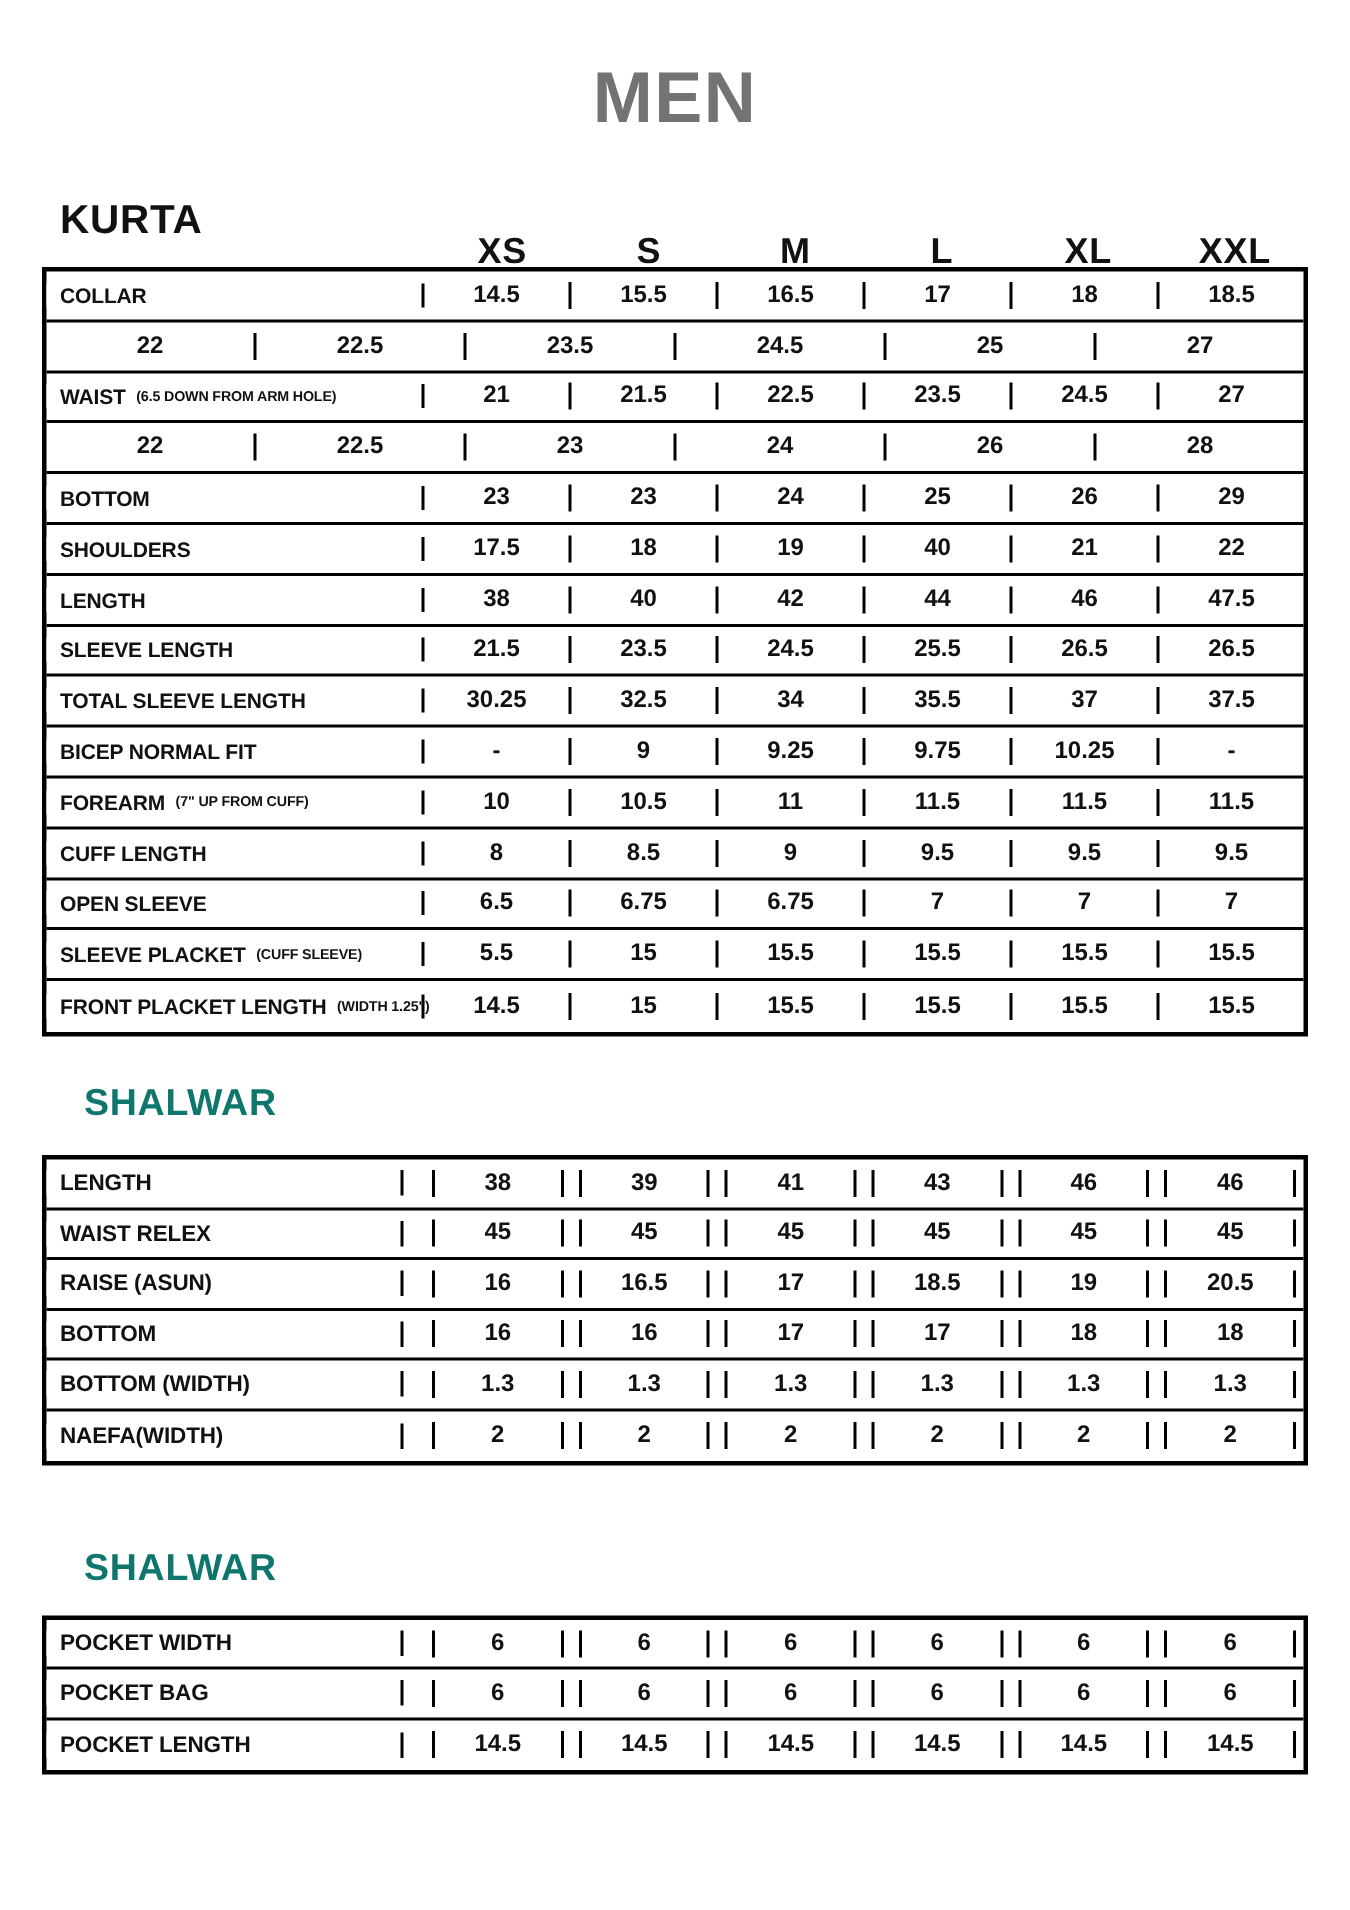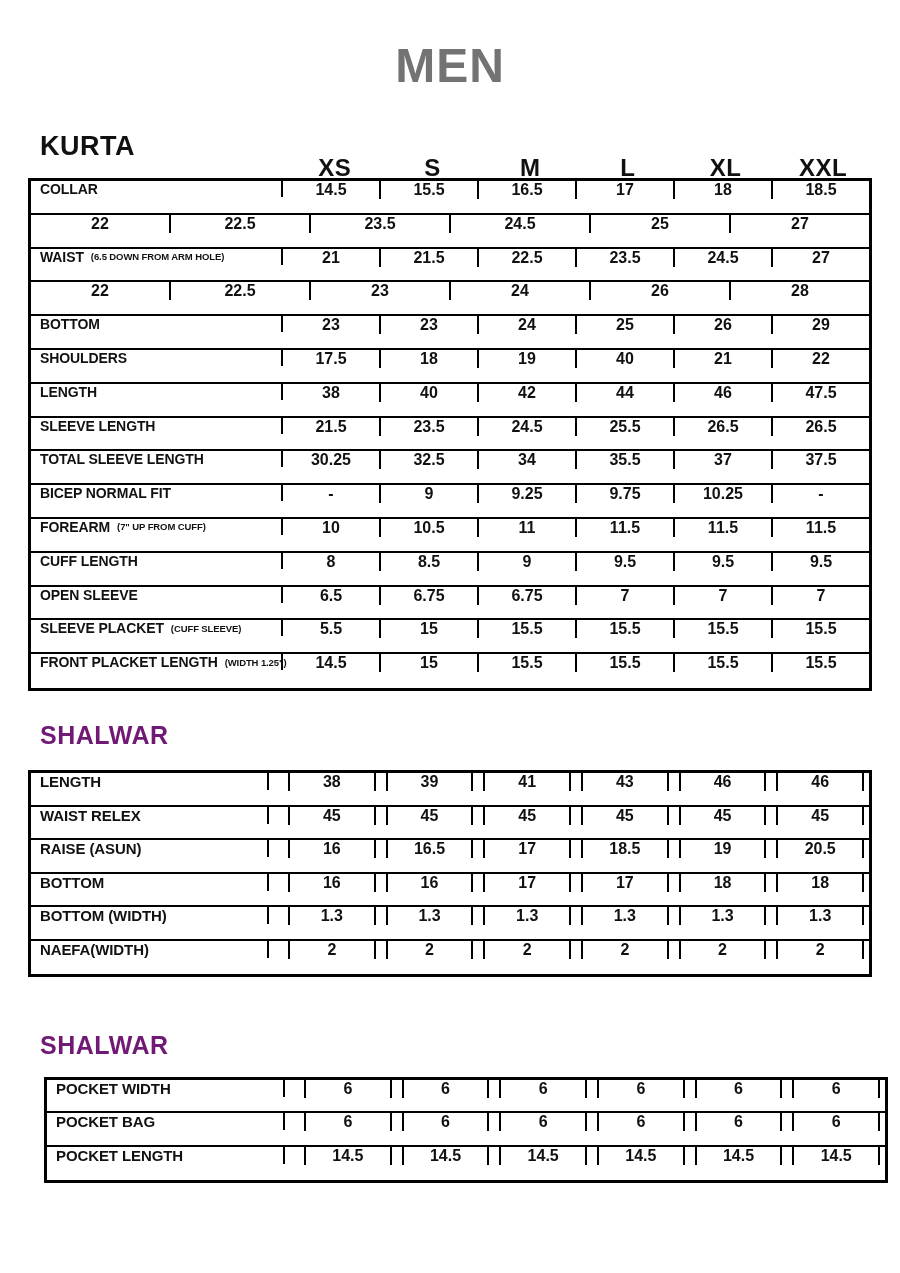--- a/index.html
+++ b/index.html
@@ -14,21 +14,21 @@
   
   .hdr { position:absolute; top:124px; left:28px; width:844px; height:44px; display:flex; align-items:center; }
   .hdr .labelzone { width:258px; box-sizing:border-box; padding-left:12px; font-size:27px; font-weight:800; letter-spacing:0.5px; }
   .hdr .sizezone { flex:1; display:flex;margin-top:44px; }
   .hdr .sz { flex:1; text-align:center; font-size:24px; font-weight:800; letter-spacing:0.5px; }
 
   .table {
     position:absolute; left:28px; width:844px; box-sizing:border-box;
     border:3px solid #000; background:#fff;
   }
-  .trow { display:flex; box-sizing:border-box; border-bottom:2.5px solid #000; align-items:flex-start; }
+  .trow { display:flex; box-sizing:border-box; border-bottom:2.5px solid #000; align-items:center; }
   .trow:last-child { border-bottom:none; }
   .t-kurta .trow   { height:33.8px; }
   .t-shalwar1 .trow{ height:33.5px; }
   .t-shalwar2 .trow{ height:33.3px; }
 
   .lcell { box-sizing:border-box; border-right:2.5px solid #000; display:flex; align-items:center; padding-left:9px; gap:7px; background:#fff; }
   .t-kurta .lcell { width:252px; }
   .t-shalwar1 .lcell, .t-shalwar2 .lcell { width:238px; }
   .lspacer { width:0; }
   .t-shalwar1 .lspacer, .t-shalwar2 .lspacer { width:14px; }
@@ -38,27 +38,27 @@
   .rnote { font-size:9.5px; font-weight:600; white-space:nowrap; letter-spacing:-0.1px; }
 
   .cells { flex:1; display:flex; }
   .slot { flex:1; display:flex; align-items:stretch; justify-content:center; box-sizing:border-box; }
   .t-kurta .slot + .slot { border-left:2.5px solid #000; }
   .cellbox { display:flex; align-items:center; justify-content:center; font-size:16px; font-weight:700; flex:1; box-sizing:border-box; }
   .t-shalwar1 .cellbox, .t-shalwar2 .cellbox {
     margin:0 5px; border-left:2.5px solid #000; border-right:2.5px solid #000;
   }
 
-  .sheading { position:absolute; left:40px; font-size:25px; font-weight:800; letter-spacing:0.5px; color:#701a75; }
+  .sheading { position:absolute; left:56px; font-size:25px; font-weight:800; letter-spacing:0.5px; color:#0f766e; }
   .sheading.h1 { top:721px; }
   .sheading.h2 { top:1031px; }
 
   .t-kurta   { top:178px; }
   .t-shalwar1{ top:770px; }
-  .t-shalwar2{ top:1077px;margin-left:16px; }
+  .t-shalwar2{ top:1077px; }
 </style>
 </head>
 <body>
 
 <div class="page">
 
   <div class="title">MEN</div>
 
   <div class="hdr">
     <div class="labelzone">KURTA</div>

